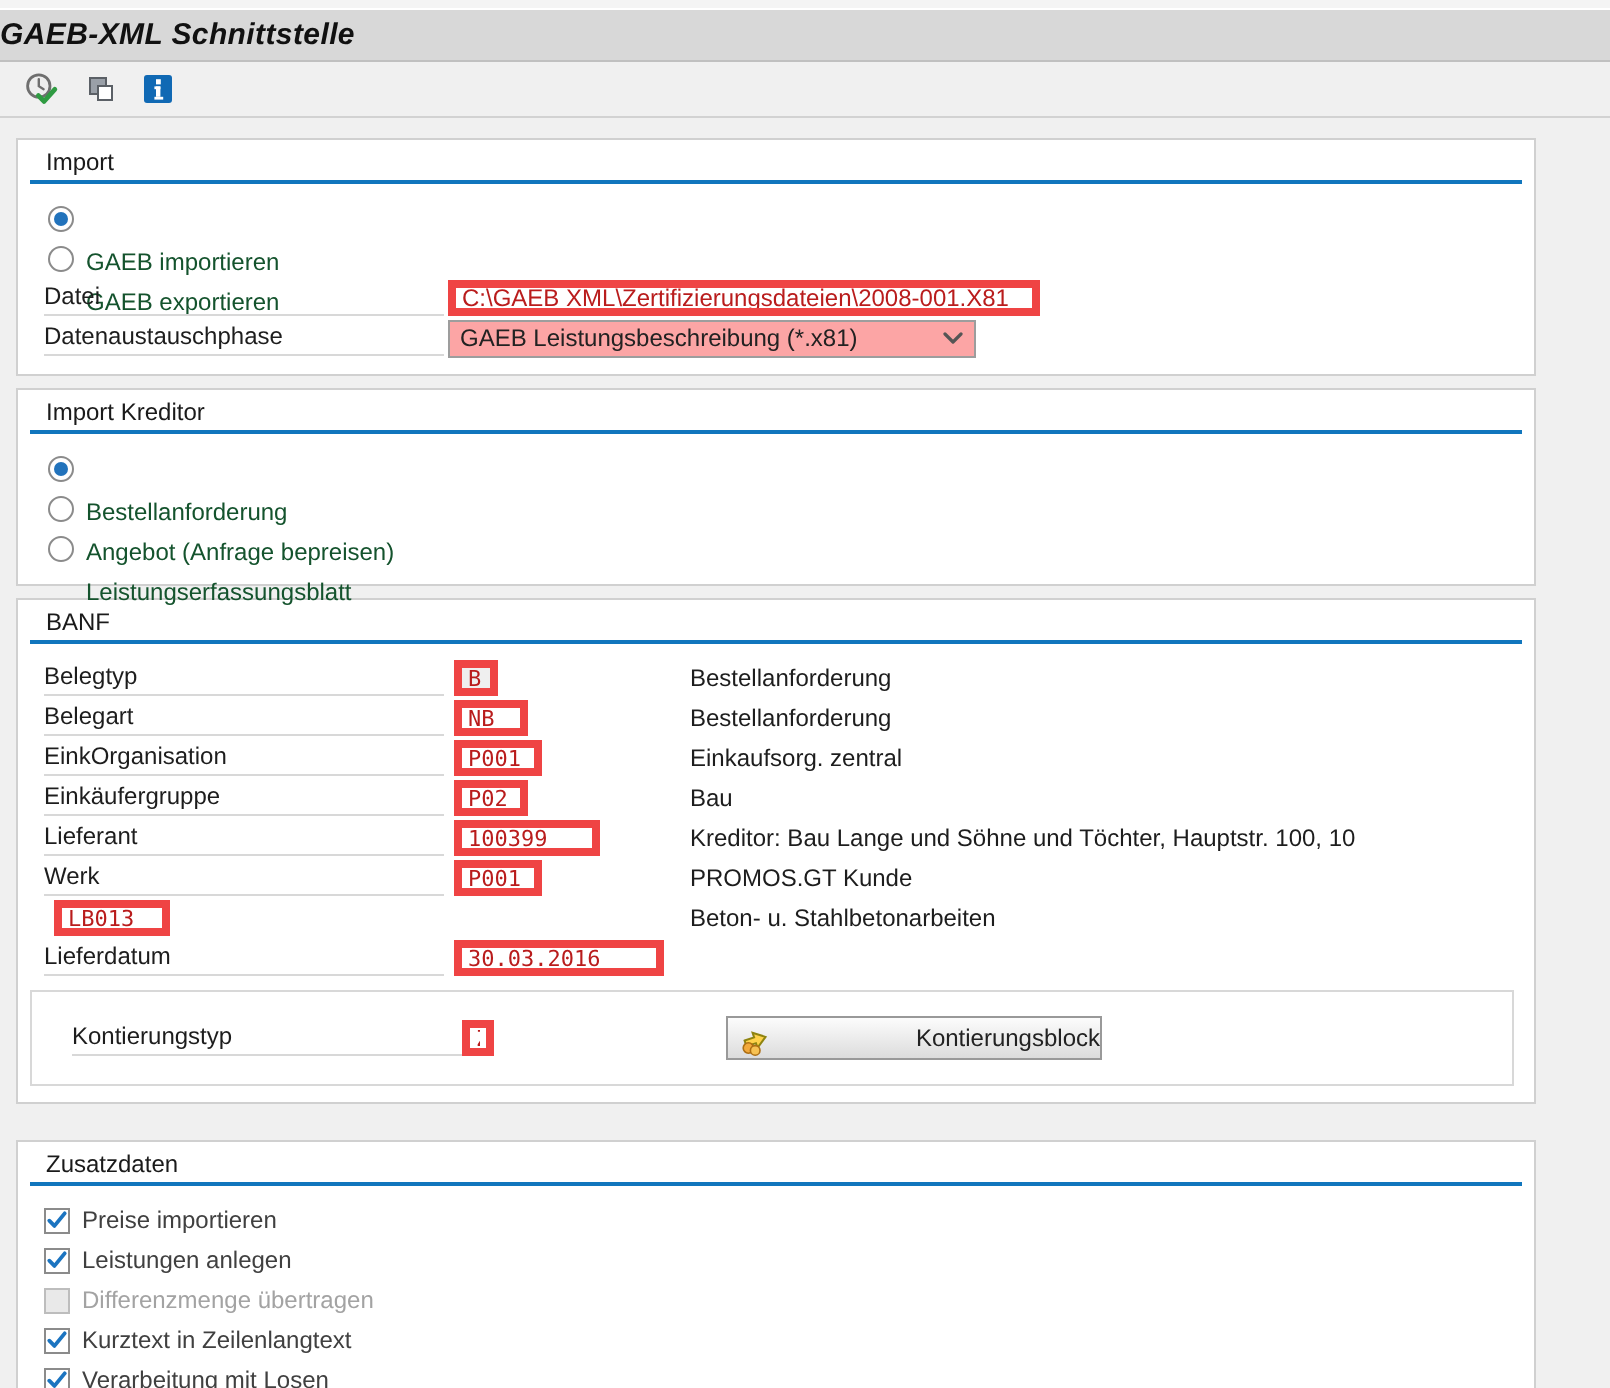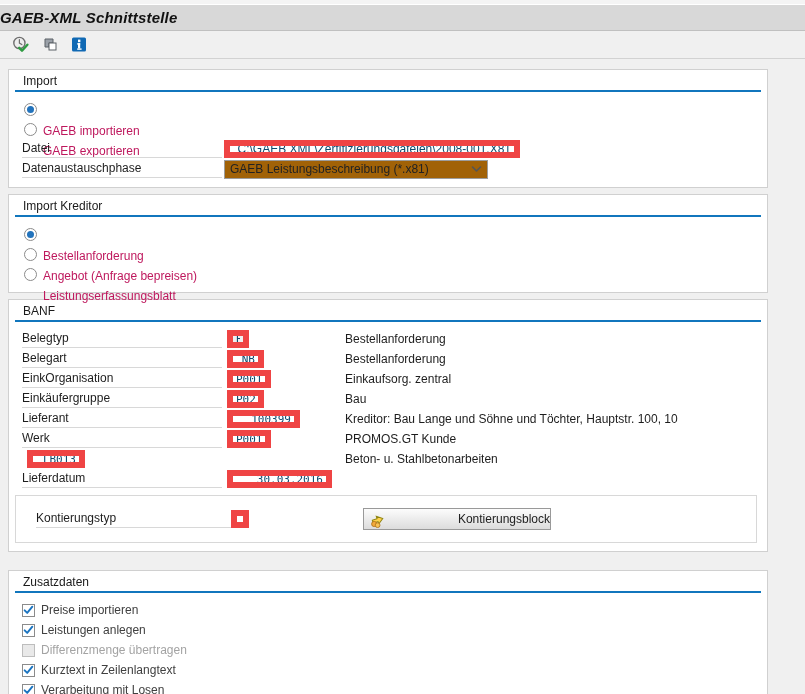--- a/index.html
+++ b/index.html
@@ -36,36 +36,36 @@
   .gb-title { padding:4px 0 2px 14px; line-height:14px; color:#1a1a1a; }
   .gb-rule { height:2px; margin:0 6px 7px 6px; }
   
   .radio-row { display:flex; align-items:center; height:20px; margin-left:15px; cursor:pointer; }
   .radio {
     width:13px; height:13px; border:1px solid #8b8b8b; border-radius:50%;
     background:#fff; display:flex; align-items:center; justify-content:center; flex:0 0 13px;
   }
   .radio .radio-dot { width:7px; height:7px; border-radius:50%; background:transparent; }
   .radio.selected .radio-dot { background:#2273bc; }
-  .radio-label { margin-left:6px; color:#be185d;margin-top:44px; }
+  .radio-label { margin-left:6px; color:#14532d;margin-top:44px; }
 
   .field-row { display:flex; align-items:center; height:20px; margin-left:13px; position:relative; }
   .flabel {
     width:200px; flex:0 0 200px; line-height:17px; height:18px;
     border-bottom:1px solid #d8d8d8; color:#1d1d1d;
   }
   .text-input {
-    height:18px; border:6px solid #ef4444; background:#fff;
-    font-family:"Liberation Sans", sans-serif; font-size:12px; padding:0 3px; color:#0c4a6e;text-align:right;
+    height:18px; border:4px solid #ef4444; background:#fff;
+    font-family:"Liberation Sans", sans-serif; font-size:12px; padding:0 3px; color:#b91c1c;
   }
   .text-input.mono { font-family:"DejaVu Sans Mono", monospace; font-size:11px; }
   .text-input.readonly { background:#efefef; }
   .datei-input { width:296px; margin-left:2px; }
   .dropdown {
-    width:264px; height:19px; margin-left:2px; background:#a16207;
+    width:264px; height:19px; margin-left:2px; background:#fca5a5;
     border:1px solid #9d9d9d; display:flex; align-items:center; padding:0 5px; cursor:pointer;
   }
   .dropdown .dd-chev { margin-left:auto; display:flex; align-items:center; }
   .banf-row { display:flex; align-items:center; height:20px; margin-left:13px; position:relative; }
   .banf-row .text-input { margin-left:5px; }
   .fdesc { position:absolute; left:323px; white-space:nowrap; color:#1d1d1d; }
   
   .sub-box {
     margin:6px 10px 0 6px; border:1px solid #d8d8d8;
     padding:13px 0; position:relative;

